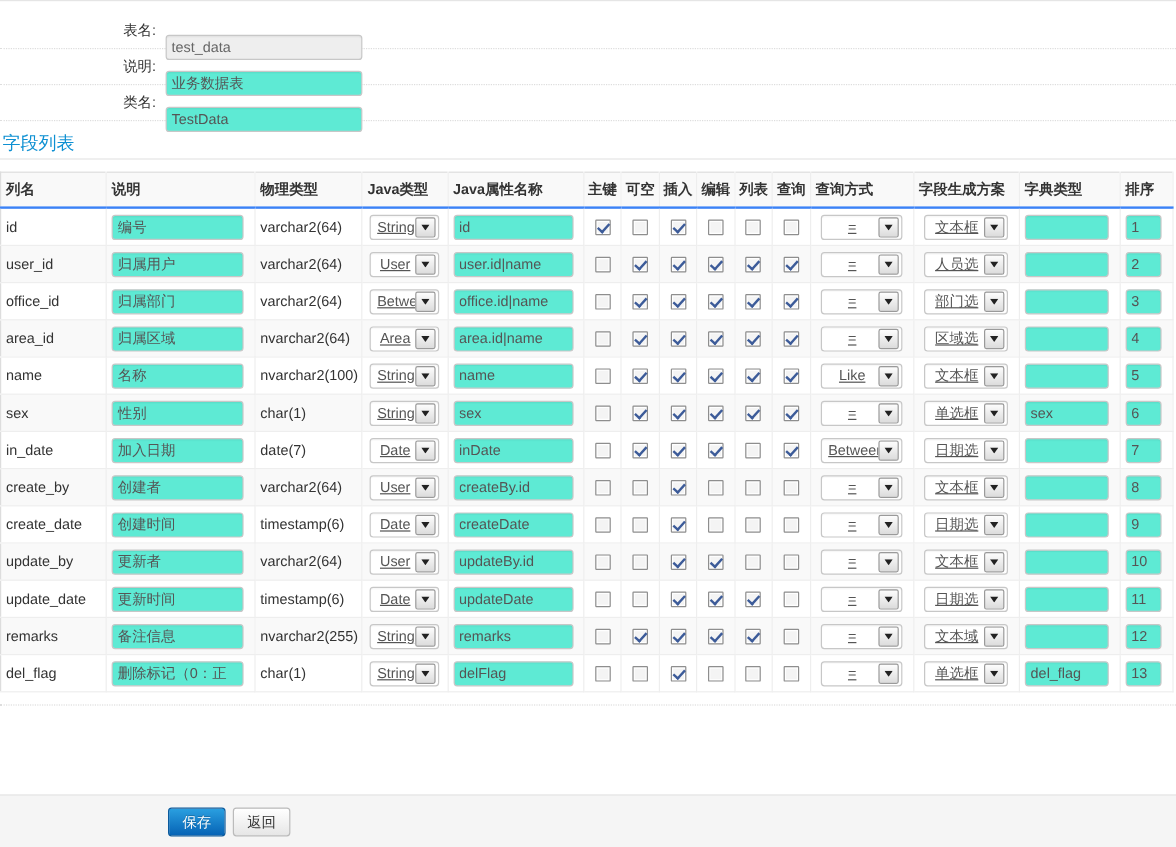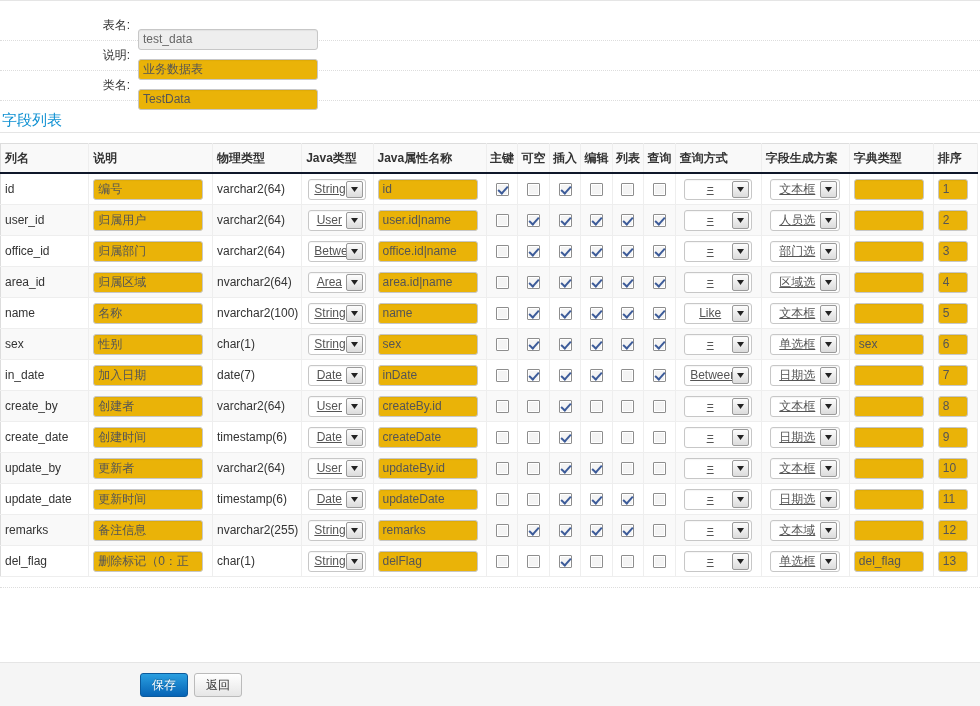--- a/index.html
+++ b/index.html
@@ -42,30 +42,30 @@
     padding-right: 8px;
     font-size: 12px;
     color: #333;
     white-space: nowrap;
   }
   .txt {
     box-sizing: border-box;
     height: 21px;
     border: 1px solid #c7c7c7;
     border-radius: 3px;
-    background: #eab308;
+    background: #5eead4;
     padding: 0 4px;
     font-family: "Liberation Sans", "DejaVu Sans", sans-serif;
     font-size: 12px;
     color: #555;
     outline: none;
     box-shadow: inset 0 1px 1px rgba(0,0,0,.05);
   }
   .txt.readonly { background: #eeeeee; color: #666; }
-  .txt.form-input { width: 180px; margin-top: 27px; }
+  .txt.form-input { width: 164px; margin-top: 27px; }
 
   .sel {
     box-sizing: border-box;
     height: 21px;
     border: 1px solid #c7c7c7;
     border-radius: 3px;
     background: #ffffff;
     font-family: "Liberation Sans", "DejaVu Sans", sans-serif;
     font-size: 12px;
     color: #555;
@@ -100,21 +100,21 @@
   
   .tbl-wrap { padding: 0; }
   table.fields {
     border-collapse: collapse;
     width: 978px;
     table-layout: fixed;
     border: 1px solid #dddddd;
   }
   table.fields th {
     background: #f9f9f9;
-    border-bottom: 2px solid #0f172a;
+    border-bottom: 2px solid #3b82f6;
     border-right: 1px solid #eeeeee;
     font-size: 12px;
     font-weight: bold;
     color: #333;
     text-align: left;
     padding: 5px 4px;
     height: 18px;
     white-space: nowrap;
     overflow: hidden;
   }

